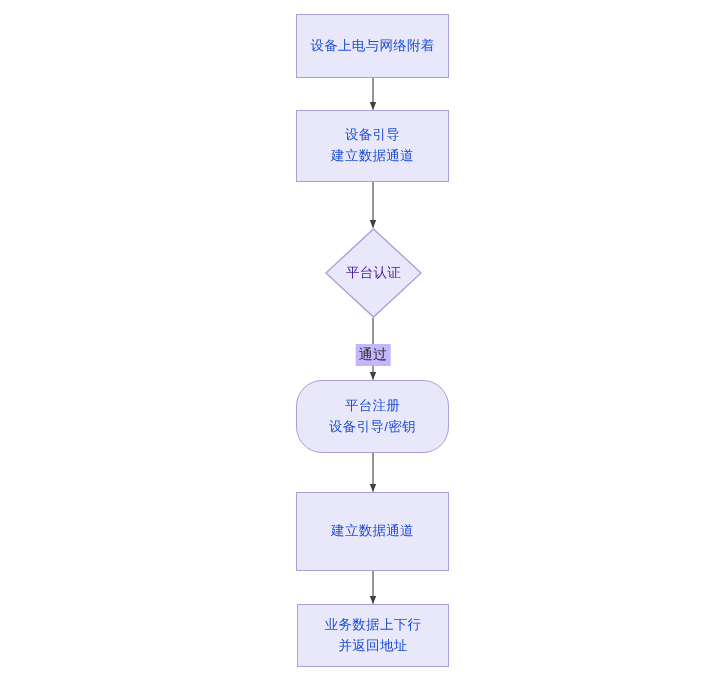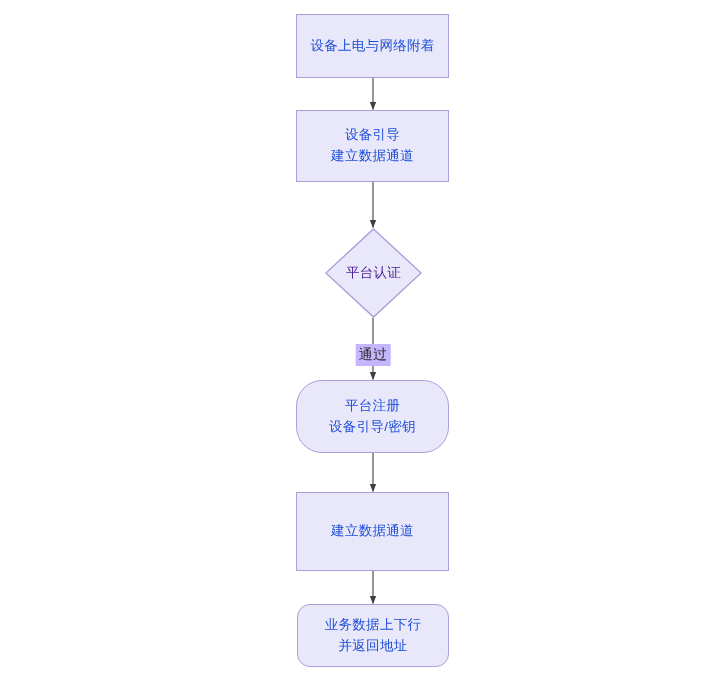--- a/index.html
+++ b/index.html
@@ -125,18 +125,18 @@
 
   <div class="node" style="left:296px; top:380px; width:153px; height:73px;border-radius:26px;">
     <span class="line">平台注册</span>
     <span class="line">设备引导/密钥</span>
   </div>
 
   <div class="node" style="left:296px; top:492px; width:153px; height:79px;">
     <span class="line">建立数据通道</span>
   </div>
 
-  <div class="node" style="left:297px; top:604px; width:152px; height:63px;border-radius:13px;">
+  <div class="node" style="left:297px; top:604px; width:152px; height:63px;">
     <span class="line">业务数据上下行</span>
     <span class="line">并返回地址</span>
   </div>
 
 </div>
 
 </body></html>

